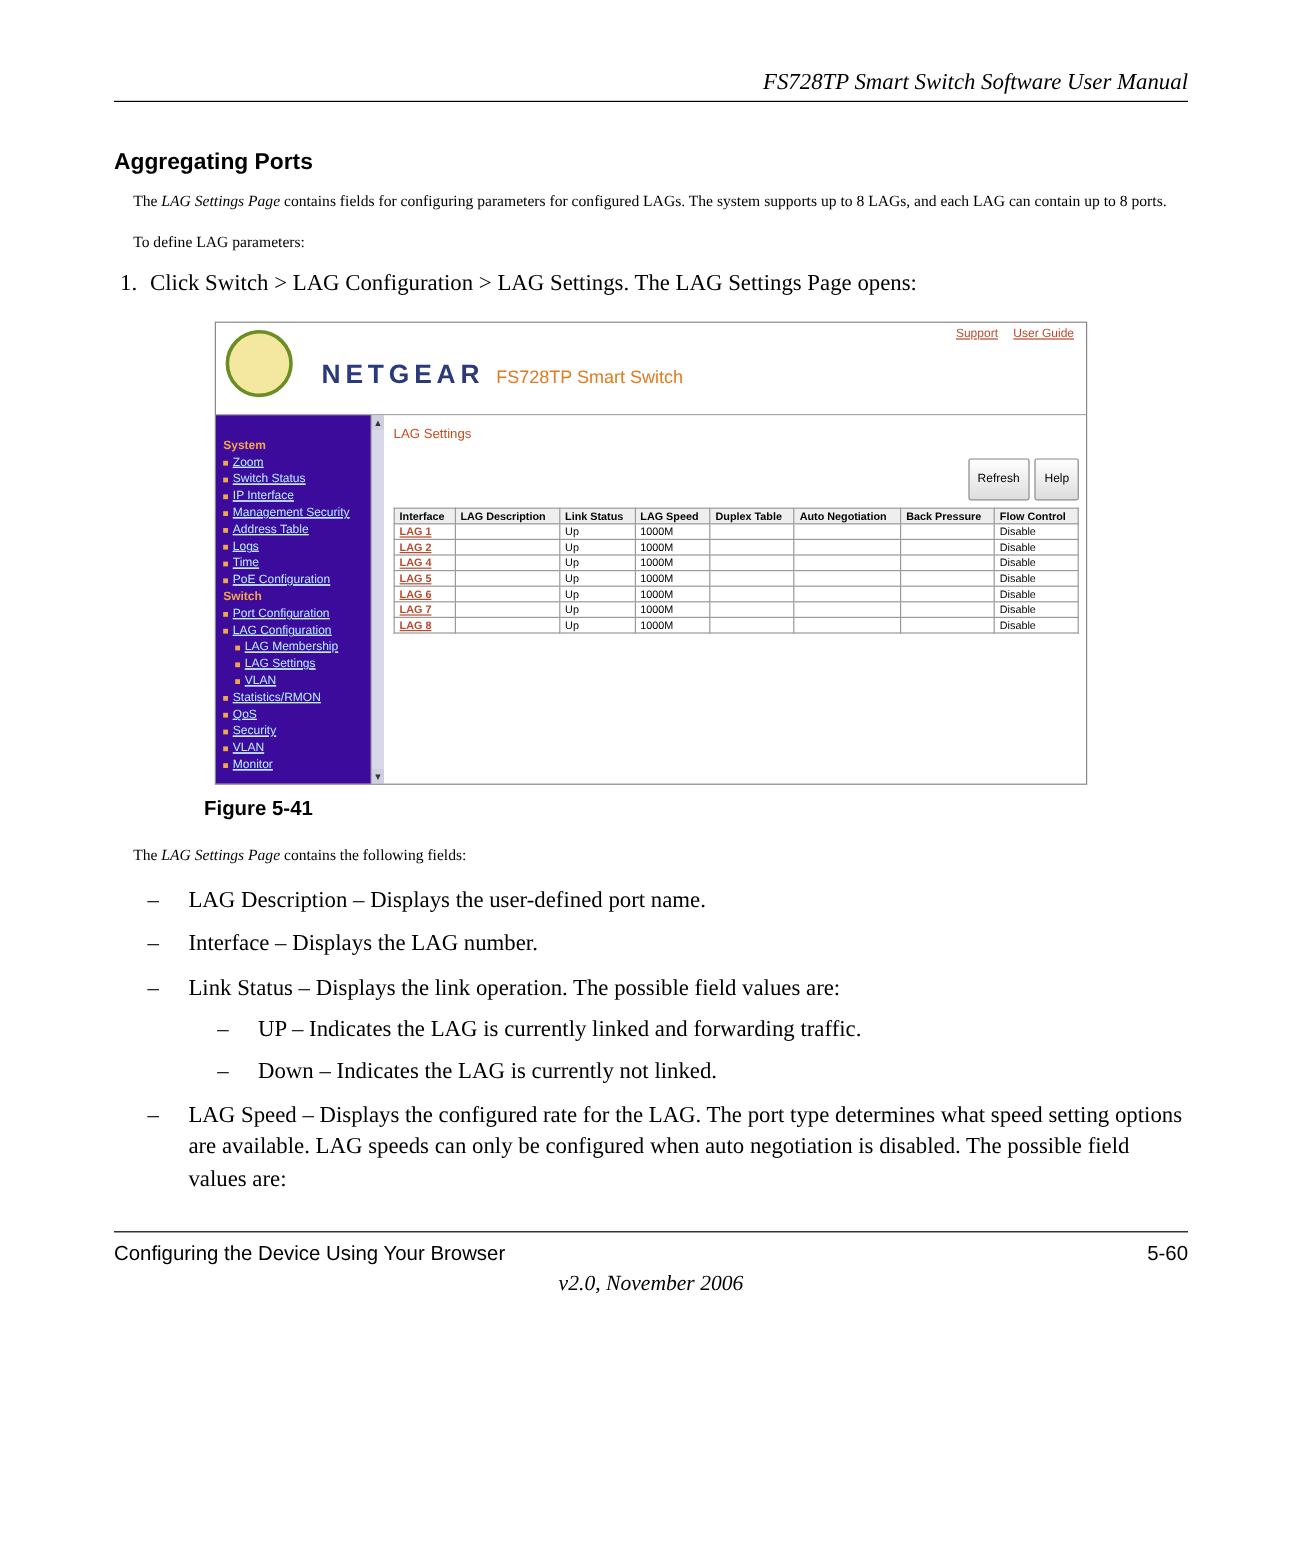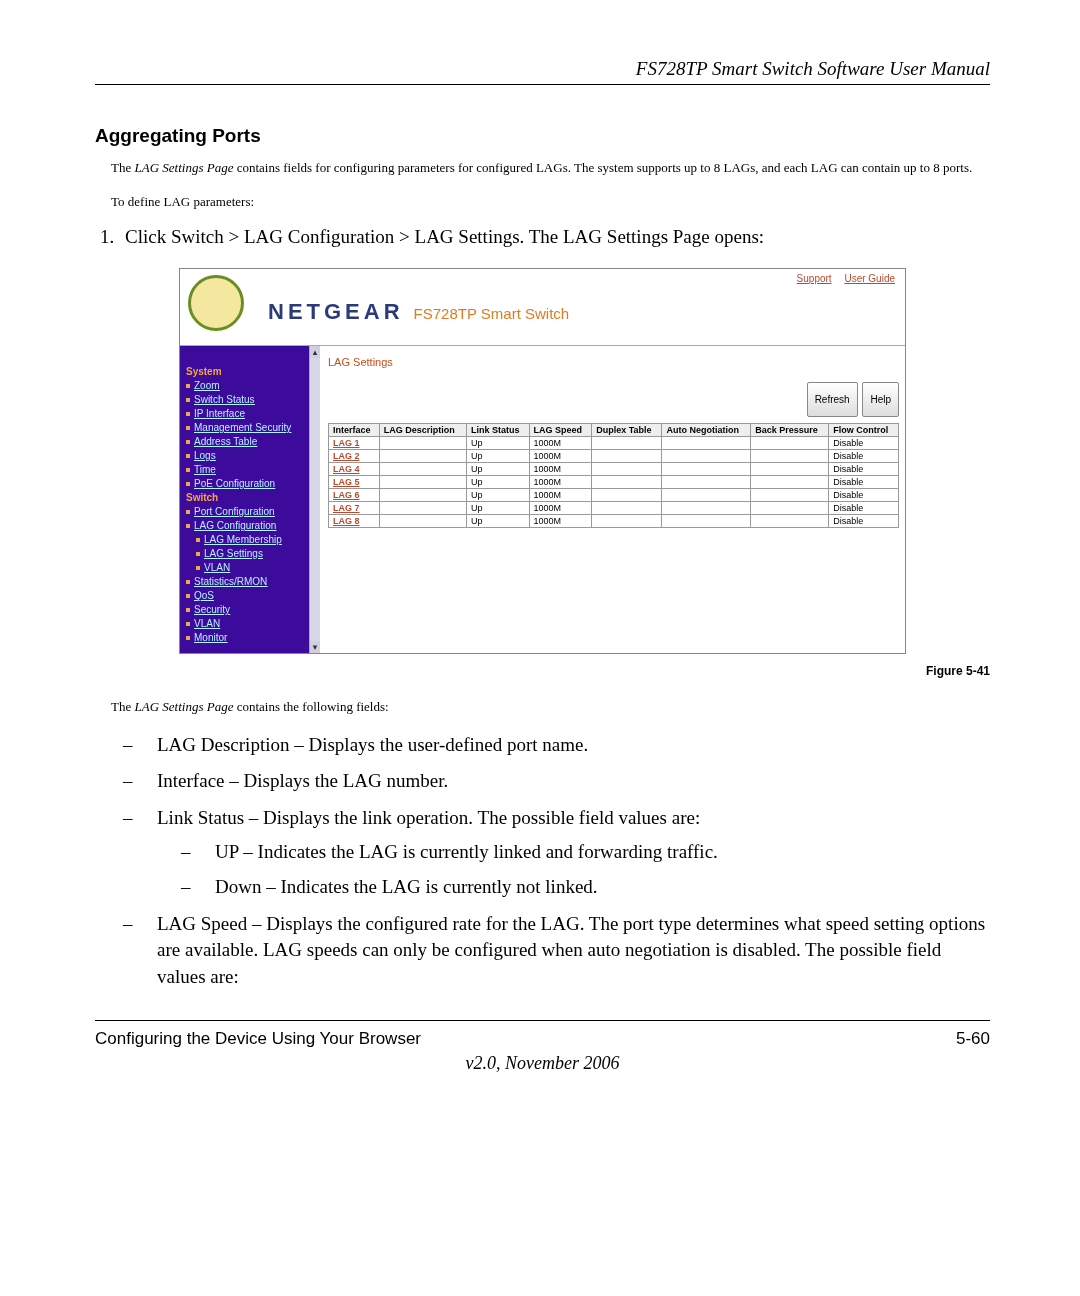--- a/index.html
+++ b/index.html
@@ -44,23 +44,22 @@
   .bodytext .ital { font-style: italic; }
   ol.steps {
     font-size: 19px;
     padding-left: 24px;
     margin: 0 0 20px 0;
   }
   ol.steps li { padding-left: 6px; }
   .figure-caption {
     font-family: Arial, Helvetica, sans-serif;
     font-weight: bold;
-    font-size: 12px;
+    font-size: 17px;
     margin: 10px 0 20px 75px;
-    text-align: right;
   }
   
   .field-list {
     font-size: 19px;
     line-height: 1.4;
     padding-left: 28px;
   }
   .field-item {
     position: relative;
     margin-bottom: 10px;

